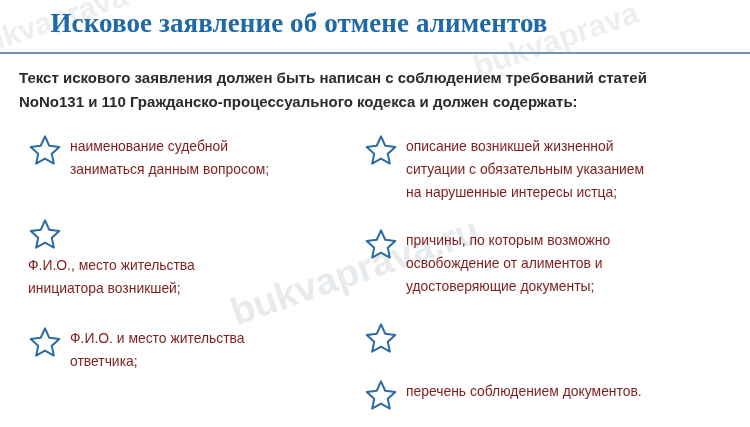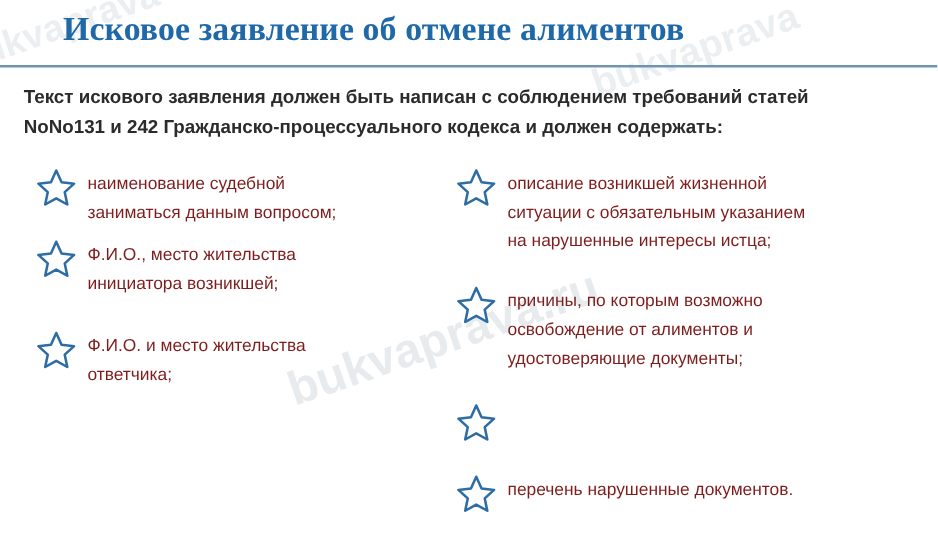--- a/index.html
+++ b/index.html
@@ -135,21 +135,21 @@
     font-size: 13.9px;
     line-height: 23px;
     color: #7f1d1d;
     font-weight: 400;
     padding-top: 3px;
   }
   .bullet-text .ln { display: block; white-space: nowrap; }
 
   
   .col-left  .b0 { margin-top: 0px; }
-  .col-left  .b1 { margin-top: 8px; }
+  .col-left  .b1 { margin-top: 35px; flex-direction: column; }
   .col-left  .b2 { margin-top: 24px; }
 
   
   .col-right .b0 { margin-top: 0px; }
   .col-right .b1 { margin-top: 22px; }
   .col-right .b2 { margin-top: 22px; }
   .col-right .b3 { margin-top: 22px; }
 </style>
 </head>
 <body>
@@ -159,21 +159,21 @@
   <div class="wm wm-tl">ukvaprava</div>
   <div class="wm wm-tr">bukvaprava</div>
   <div class="wm wm-center">bukvaprava.ru</div>
 
   <div class="title">Исковое заявление об отмене алиментов</div>
 
   <div class="divider"></div>
 
   <div class="intro">
     <span class="intro-line">Текст искового заявления должен быть написан с соблюдением требований статей</span>
-    <span class="intro-line">NoNo131 и 242 Гражданско-процессуального кодекса и должен содержать:</span>
+    <span class="intro-line">NoNo131 и 110 Гражданско-процессуального кодекса и должен содержать:</span>
   </div>
 
   <div class="columns">
 
     <div class="col col-left">
 
       <div class="bullet b0">
         <span class="star">
           <svg viewBox="0 0 100 100" xmlns="http://www.w3.org/2000/svg">
             <path d="M50 10 L62.5 37.5 L92 41 L70 61 L76 90 L50 75.5 L24 90 L30 61 L8 41 L37.5 37.5 Z" fill="none" stroke="#2e6ca4" stroke-width="6" stroke-linejoin="round" stroke-linecap="round"></path>
@@ -247,21 +247,21 @@
         </span>
       </div>
 
       <div class="bullet b3">
         <span class="star">
           <svg viewBox="0 0 100 100" xmlns="http://www.w3.org/2000/svg">
             <path d="M50 10 L62.5 37.5 L92 41 L70 61 L76 90 L50 75.5 L24 90 L30 61 L8 41 L37.5 37.5 Z" fill="none" stroke="#2e6ca4" stroke-width="6" stroke-linejoin="round" stroke-linecap="round"></path>
           </svg>
         </span>
         <span class="bullet-text">
-          <span class="ln">перечень нарушенные документов.</span>
+          <span class="ln">перечень соблюдением документов.</span>
         </span>
       </div>
 
     </div>
 
   </div>
 
 </div>
 
 </body></html>

